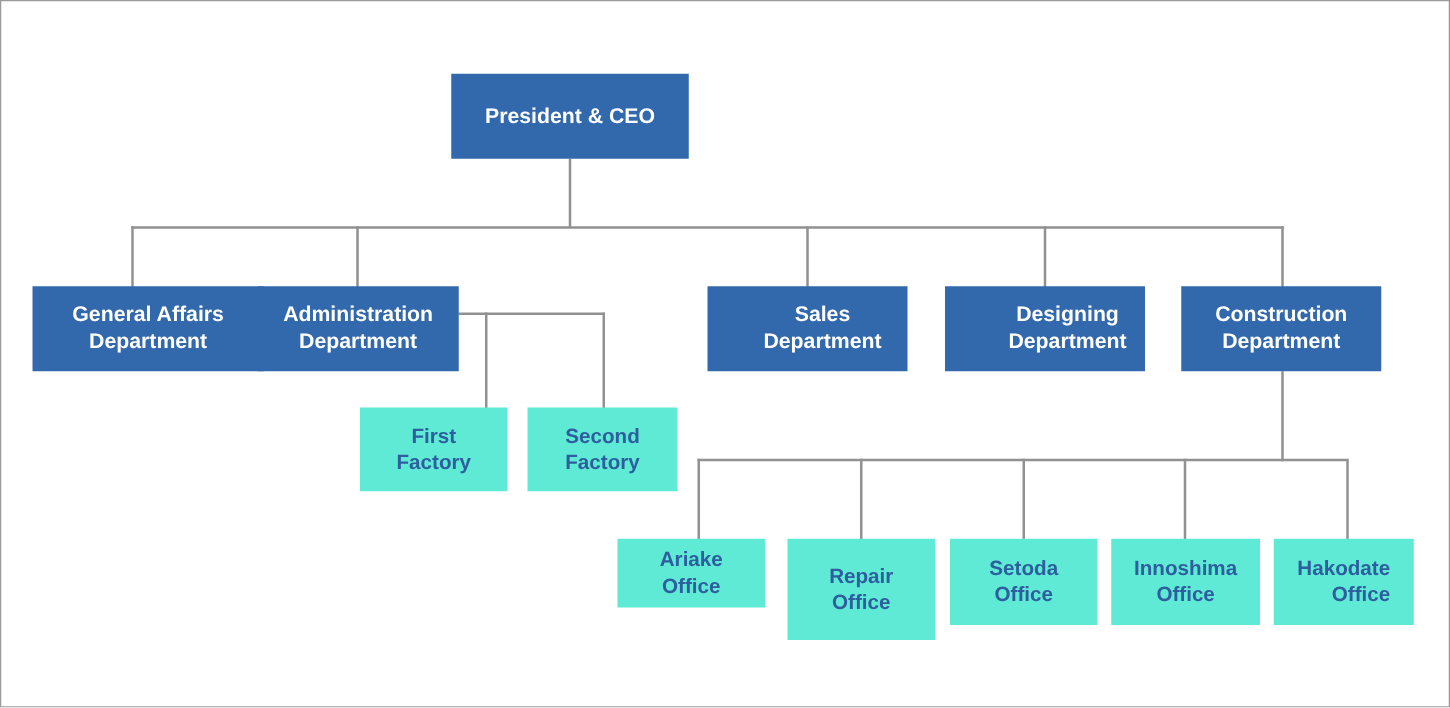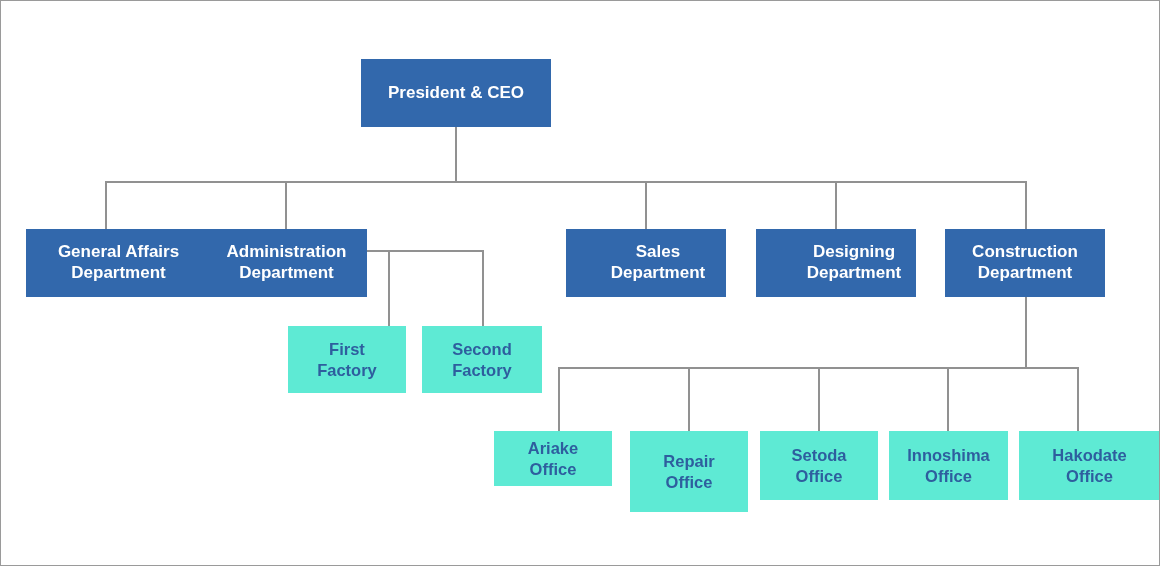--- a/index.html
+++ b/index.html
@@ -111,16 +111,16 @@
 
   <div class="node light" style="left:629px; top:430px; width:118px; height:81px;">Repair
 Office</div>
 
   <div class="node light" style="left:759px; top:430px; width:118px; height:69px;">Setoda
 Office</div>
 
   <div class="node light" style="left:888px; top:430px; width:119px; height:69px;">Innoshima
 Office</div>
 
-  <div class="node light" style="left:1018px; top:430px; width:141px; height:69px;">Hakodate
+  <div class="node light" style="left:1018px; top:430px; width:112px; height:69px;text-align:right;">Hakodate
 Office</div>
 
 </div>
 
 </body></html>

